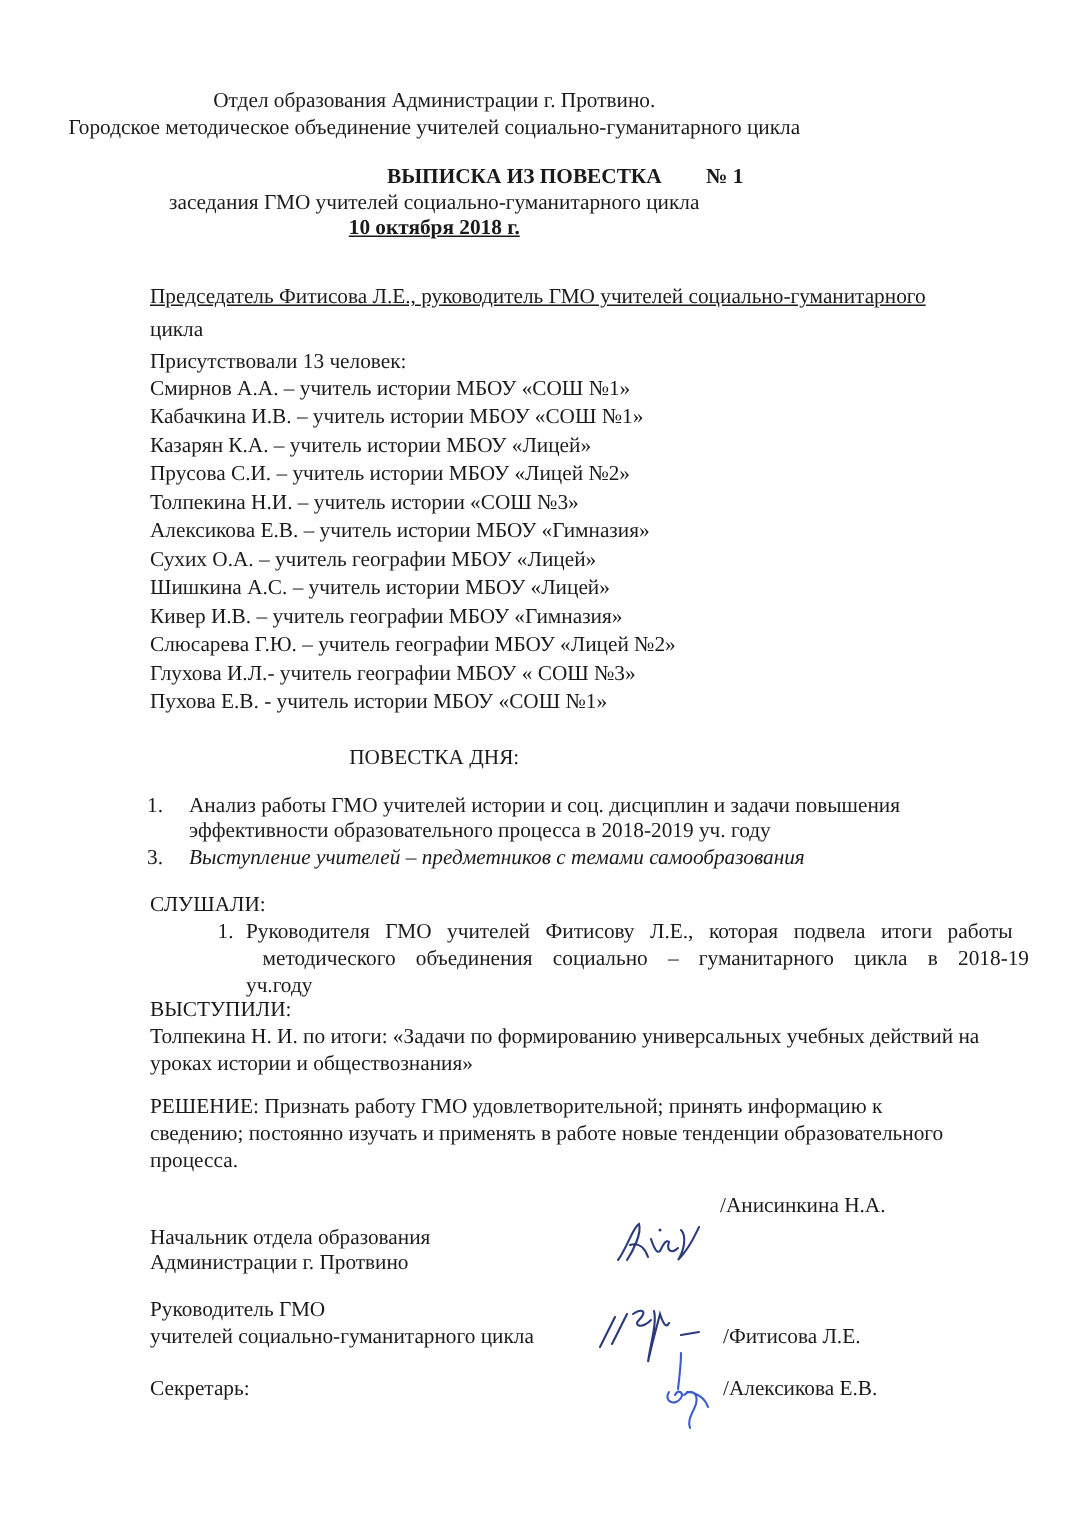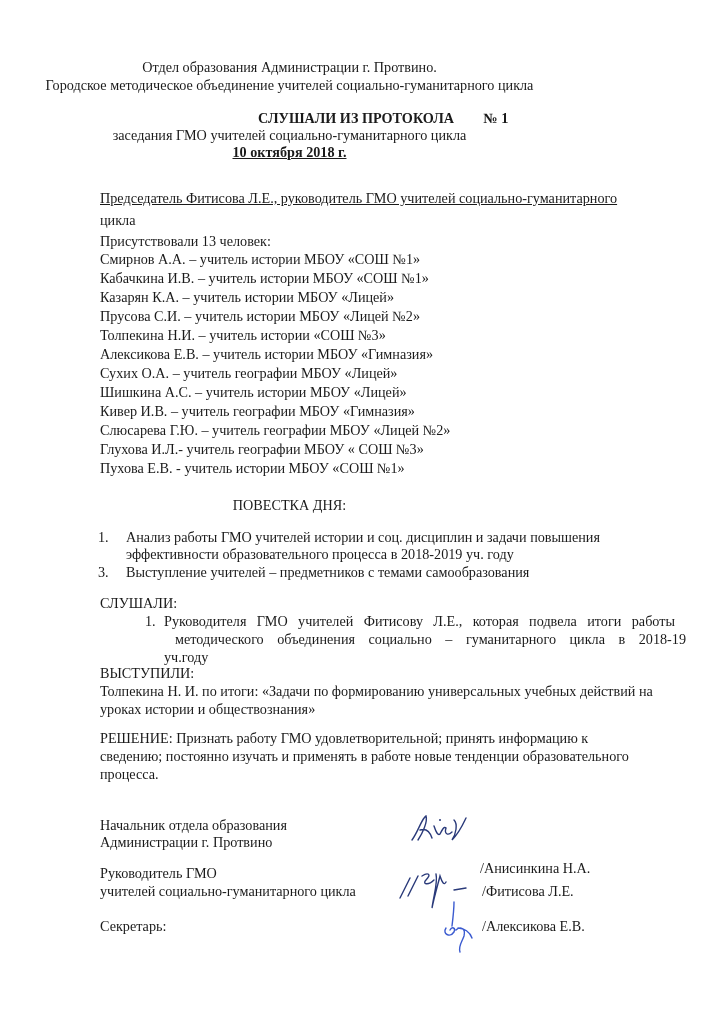--- a/index.html
+++ b/index.html
@@ -17,21 +17,21 @@
     .sig { position: absolute; }
     .sig svg { display: block; }
   </style>
 </head>
 <body>
 
 <div class="abs center" style="top:59px;">Отдел образования Администрации г. Протвино.</div>
 <div class="abs center" style="top:77px;">Городское методическое объединение учителей социально-гуманитарного цикла</div>
 
 <div class="abs" style="top:110px; left:258px;">
-  <span class="bold">СЛУШАЛИ ИЗ ПРОТОКОЛА</span>
+  <span class="bold">ВЫПИСКА ИЗ ПОВЕСТКА</span>
   <span class="bold" style="margin-left:26px;">№ 1</span>
 </div>
 <div class="abs center" style="top:127px;">заседания ГМО учителей  социально-гуманитарного цикла</div>
 <div class="abs center" style="top:144px;">
   <span class="bold ul">10 октября  2018 г.</span>
 </div>
 
 <div class="line" style="top:190px;text-decoration:underline;">Председатель Фитисова Л.Е., руководитель ГМО учителей социально-гуманитарного</div>
 <div class="line" style="top:212px;">цикла</div>
 <div class="line" style="top:233px;">Присутствовали  13  человек:</div>
@@ -51,21 +51,21 @@
   <div class="line" style="top:460px;">Пухова Е.В. - учитель истории  МБОУ «СОШ №1»</div>
 </div>
 
 <div class="abs center" style="top:497px;">ПОВЕСТКА  ДНЯ:</div>
 
 <div>
   <div class="abs" style="top:529px; left:98px;">1.</div>
   <div class="abs" style="top:529px; left:126px;">Анализ работы ГМО учителей истории и соц. дисциплин и задачи повышения</div>
   <div class="abs" style="top:546px; left:126px;">эффективности образовательного процесса в 2018-2019 уч. году</div>
   <div class="abs" style="top:564px; left:98px;">3.</div>
-  <div class="abs" style="top:564px; left:126px;">Выступление учителей – предметников с темами  самообразования</div>
+  <div class="abs" style="top:564px; left:126px;font-style:italic;">Выступление учителей – предметников с темами  самообразования</div>
 </div>
 
 <div class="line" style="top:595px;">СЛУШАЛИ:</div>
 <div class="abs" style="top:613px; left:145px;">1.</div>
 <div class="abs" style="top:613px; left:164px; width:511px; text-align:justify; text-align-last:justify;">Руководителя ГМО учителей Фитисову Л.Е., которая подвела итоги работы</div>
 <div class="abs" style="top:631px; left:175px; width:511px; text-align:justify; text-align-last:justify;">методического объединения  социально – гуманитарного цикла в 2018-19</div>
 <div class="abs" style="top:649px; left:164px;">уч.году</div>
 
 <div class="line" style="top:665px;">ВЫСТУПИЛИ:</div>
 <div class="line" style="top:683px;">Толпекина Н. И. по итоги:  «Задачи по формированию универсальных учебных действий на</div>
@@ -76,21 +76,21 @@
 <div class="line" style="top:766px;">процесса.</div>
 
 <div class="line" style="top:817px;">Начальник отдела образования</div>
 <div class="line" style="top:834px;">Администрации г. Протвино</div>
 <div class="sig" style="top:812px; left:408px;">
   <svg width="62" height="34" viewBox="0 0 62 34">
     <path d="M4 28 C10 20 14 6 18 4 C20 10 14 22 10 28 M12 18 C18 16 22 20 24 26 M26 14 C28 20 30 24 32 22 C34 18 36 14 38 16 C36 22 40 24 44 20 M46 8 C50 12 48 22 44 28 C52 20 56 10 58 6" fill="none" stroke="#2a3a7a" stroke-width="1.4" stroke-linecap="round"></path>
     <circle cx="32" cy="8" r="1" fill="#2a3a7a"></circle>
   </svg>
 </div>
-<div class="abs" style="top:860px; left:480px;">/Анисинкина  Н.А.</div>
+<div class="abs" style="top:796px; left:480px;">/Анисинкина  Н.А.</div>
 
 <div class="line" style="top:865px;">Руководитель ГМО</div>
 <div class="line" style="top:883px;"> учителей социально-гуманитарного цикла</div>
 <div class="sig" style="top:868px; left:394px;">
   <svg width="80" height="44" viewBox="0 0 80 44">
     <path d="M6 30 C10 22 14 14 16 10 M14 28 C18 20 22 12 24 8 M28 8 C34 4 38 6 32 12 C28 16 34 18 40 12 M42 6 C44 14 40 26 38 40 C40 30 44 16 46 8 C48 14 50 18 52 14 M60 22 L72 20" fill="none" stroke="#2a3a7a" stroke-width="1.4" stroke-linecap="round"></path>
   </svg>
 </div>
 <div class="abs" style="top:883px; left:482px;">/Фитисова Л.Е.</div>
 

